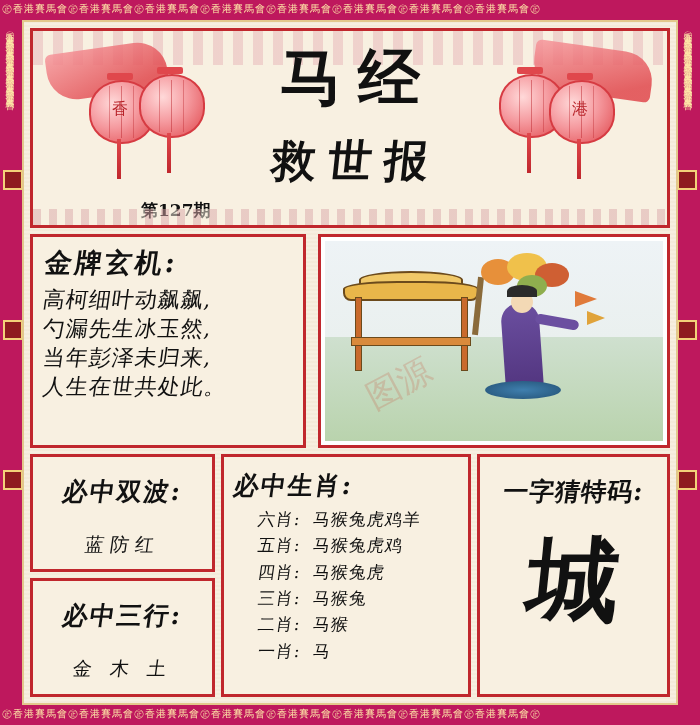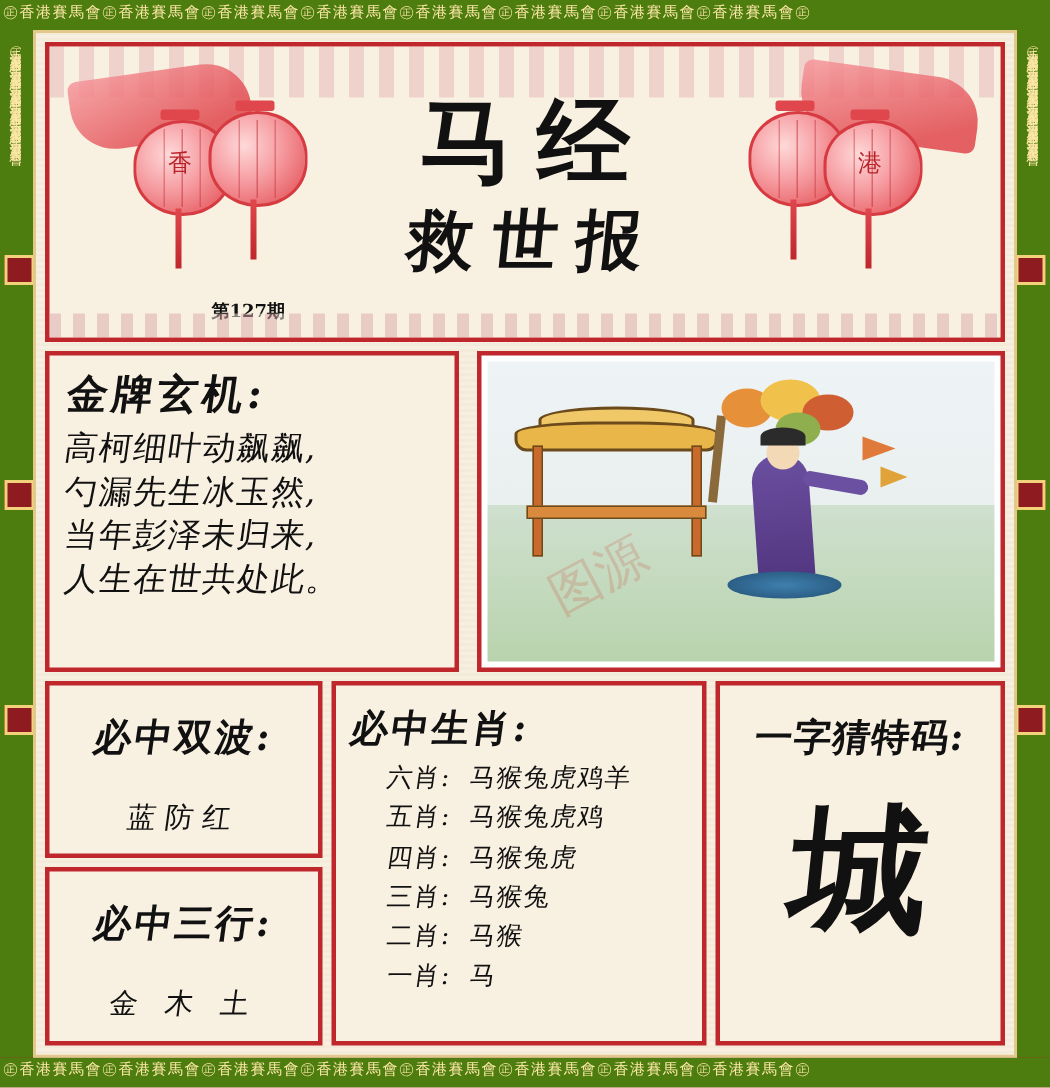--- a/index.html
+++ b/index.html
@@ -9,21 +9,21 @@
     background:#f4e6c8;
   }
   .page{
     position:relative;width:700px;height:725px;
     background:#b8232a;
     box-sizing:border-box;
   }
   
   .band{
     position:absolute;
-    background:#4d7c0f;
+    background:#be185d;
     color:#ffe9a8;
     font-size:10px;
     line-height:1;
     letter-spacing:1px;
     white-space:nowrap;
     overflow:hidden;
     font-family:"DejaVu Sans",sans-serif;
   }
   .band-top{left:0;top:0;width:700px;height:20px;}
   .band-bottom{left:0;bottom:0;width:700px;height:20px;}
@@ -115,35 +115,35 @@
   .ribbon{
     position:absolute;top:16px;width:120px;height:48px;
     background:linear-gradient(160deg,#f6989d 0%,#e0474c 80%);
     border-radius:6px 30px 6px 30px;
     opacity:.85;
   }
   .rb-l{left:14px;transform:rotate(-8deg);}
   .rb-r{right:14px;transform:rotate(8deg);}
 
   .title-main{
-    position:absolute;left:0;right:0;top:33px;text-align:center;
+    position:absolute;left:0;right:0;top:16px;text-align:center;
     font-size:62px;line-height:1;font-weight:bold;color:#111;
     font-family:"DejaVu Serif","Liberation Serif",serif;
     letter-spacing:16px;text-indent:16px;
   }
   .title-sub{
     position:absolute;left:0;right:0;top:108px;text-align:center;
     font-size:44px;line-height:1;font-weight:bold;color:#111;
     font-family:"DejaVu Serif","Liberation Serif",serif;
     letter-spacing:12px;text-indent:12px;
     transform:skewX(-6deg);
   }
   .issue{
     position:absolute;left:108px;top:168px;
-    font-size:12px;color:#111;font-weight:bold;
+    font-size:17px;color:#111;font-weight:bold;
     font-family:"DejaVu Serif","Liberation Serif",serif;
   }
   .hdr-bottom-deco{
     position:absolute;left:0;right:0;bottom:0;height:16px;
     background:repeating-linear-gradient(90deg,#d9a7a9 0 8px,#f8f0e1 8px 16px);
     opacity:.5;
   }
 
   
   .mid{

